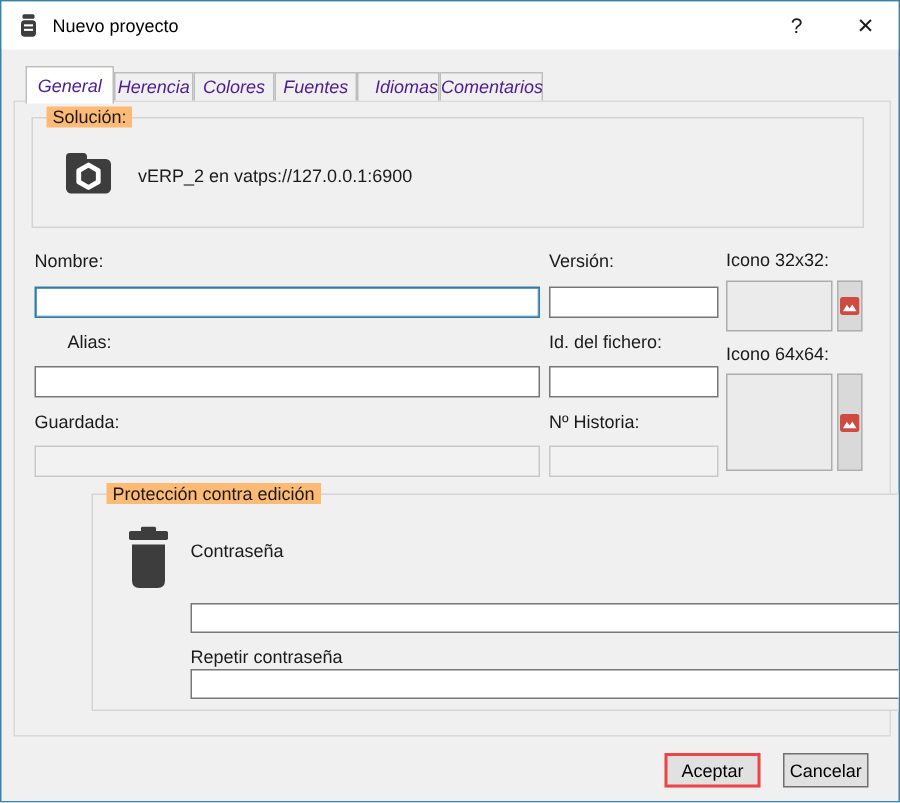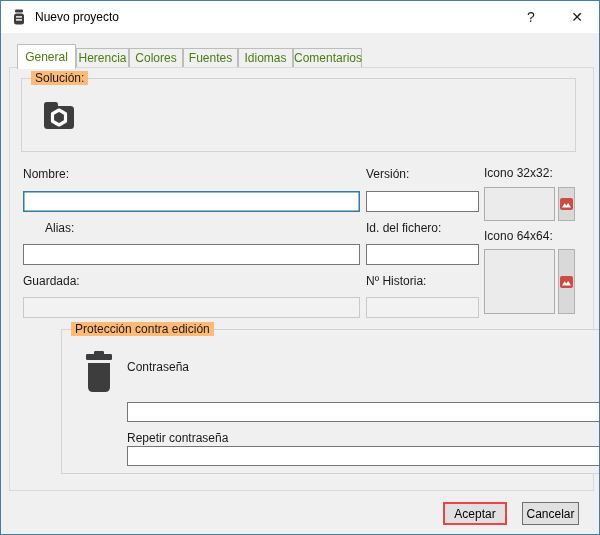--- a/index.html
+++ b/index.html
@@ -15,22 +15,22 @@
   .titlebar { position:absolute; left:0; top:0; width:100%; height:32px; background:#ffffff; }
   .app-icon { position:absolute; left:11px; top:8px; width:14px; height:16px; }
   .title-text { position:absolute; left:34px; top:9px; font-size:12px; color:#000; white-space:nowrap; }
   .cap-btn { position:absolute; top:3px; height:26px; display:flex; align-items:center; justify-content:center; color:#1a1a1a; cursor:default; }
   .help-btn { left:514px; width:32px; font-size:14px; }
   .close-btn { left:558px; width:36px; font-size:14px; }
 
   
   .tab-frame { position:absolute; left:8px; top:66px; width:585px; height:424px;
     border:1px solid #d9d9d9; background:#f0f0f0; }
-  .tab { position:absolute; text-align:center; color:#4d7c0f; background:#f0f0f0;
-    border:1px solid #bdbdbd; border-bottom:none; }
+  .tab { position:absolute; text-align:center; color:#4c1d95; background:#f0f0f0;
+    border:1px solid #bdbdbd; border-bottom:none;font-style:italic; }
   .tab.inactive { top:47px; height:19px; line-height:19px; }
   .tab.active { top:43px; height:25px; line-height:24px; background:#ffffff; z-index:3; }
 
   
   .groupbox { position:absolute; border:1px solid #d4d4d4; background:#f0f0f0; }
   .groupbox .legend { position:absolute; top:-8px; left:9px; background:#fdba74; padding:0 4px; white-space:nowrap; }
   .gb-solution { left:20px; top:77px; width:555px; height:74px; }
   .gb-protect  { left:20px; top:328px; width:555px; height:145px;margin-left:40px; }
 
   .solution-icon { position:absolute; left:17px; top:16px; width:40px; height:40px; }
@@ -77,30 +77,31 @@
       <span>✕</span>
     </div>
   </div>
 
   <div class="tab-frame"></div>
 
   <div class="tab active" style="left:16px;  width:59px;">General</div>
   <div class="tab inactive" style="left:75px;  width:53px;">Herencia</div>
   <div class="tab inactive" style="left:128px; width:54px;">Colores</div>
   <div class="tab inactive" style="left:182px; width:55px;">Fuentes</div>
-  <div class="tab inactive" style="left:237px; width:55px;">Idiomas</div>
+  <div class="tab inactive" style="left:237px; width:55px;text-align:right;">Idiomas</div>
   <div class="tab inactive" style="left:292px; width:69px;">Comentarios</div>
 
   <div class="groupbox gb-solution">
     <span class="legend">Solución:</span>
     <svg class="solution-icon" viewBox="0 0 40 40">
       <rect x="5" y="7" width="14" height="9" rx="2.5" fill="#3d3d3d"></rect>
       <rect x="5" y="11" width="30" height="23" rx="3.5" fill="#3d3d3d"></rect>
       <polygon points="20,15 26.5,18.75 26.5,26.25 20,30 13.5,26.25 13.5,18.75" fill="none" stroke="#ffffff" stroke-width="3.2" stroke-linejoin="round"></polygon>
     </svg>
+    <span class="solution-text">vERP_2 en vatps://127.0.0.1:6900</span>
   </div>
 
   <span class="lbl" style="left:22px; top:166px;">Nombre:</span>
   <input class="txt focused" style="left: 22px; top: 190px; width: 337px;" type="text" value="">
   <span class="lbl" style="left:365px; top:166px;">Versión:</span>
   <input class="txt" style="left: 365px; top: 190px; width: 113px;" type="text" value="">
   <span class="lbl" style="left:483px; top:165px;">Icono 32x32:</span>
   <div class="icon-preview" style="left:483px; top:186px; width:71px; height:34px;"></div>
   <button class="icon-btn" style="left:557px; top:186px; width:17px; height:34px;">
     <svg viewBox="0 0 13 12">

